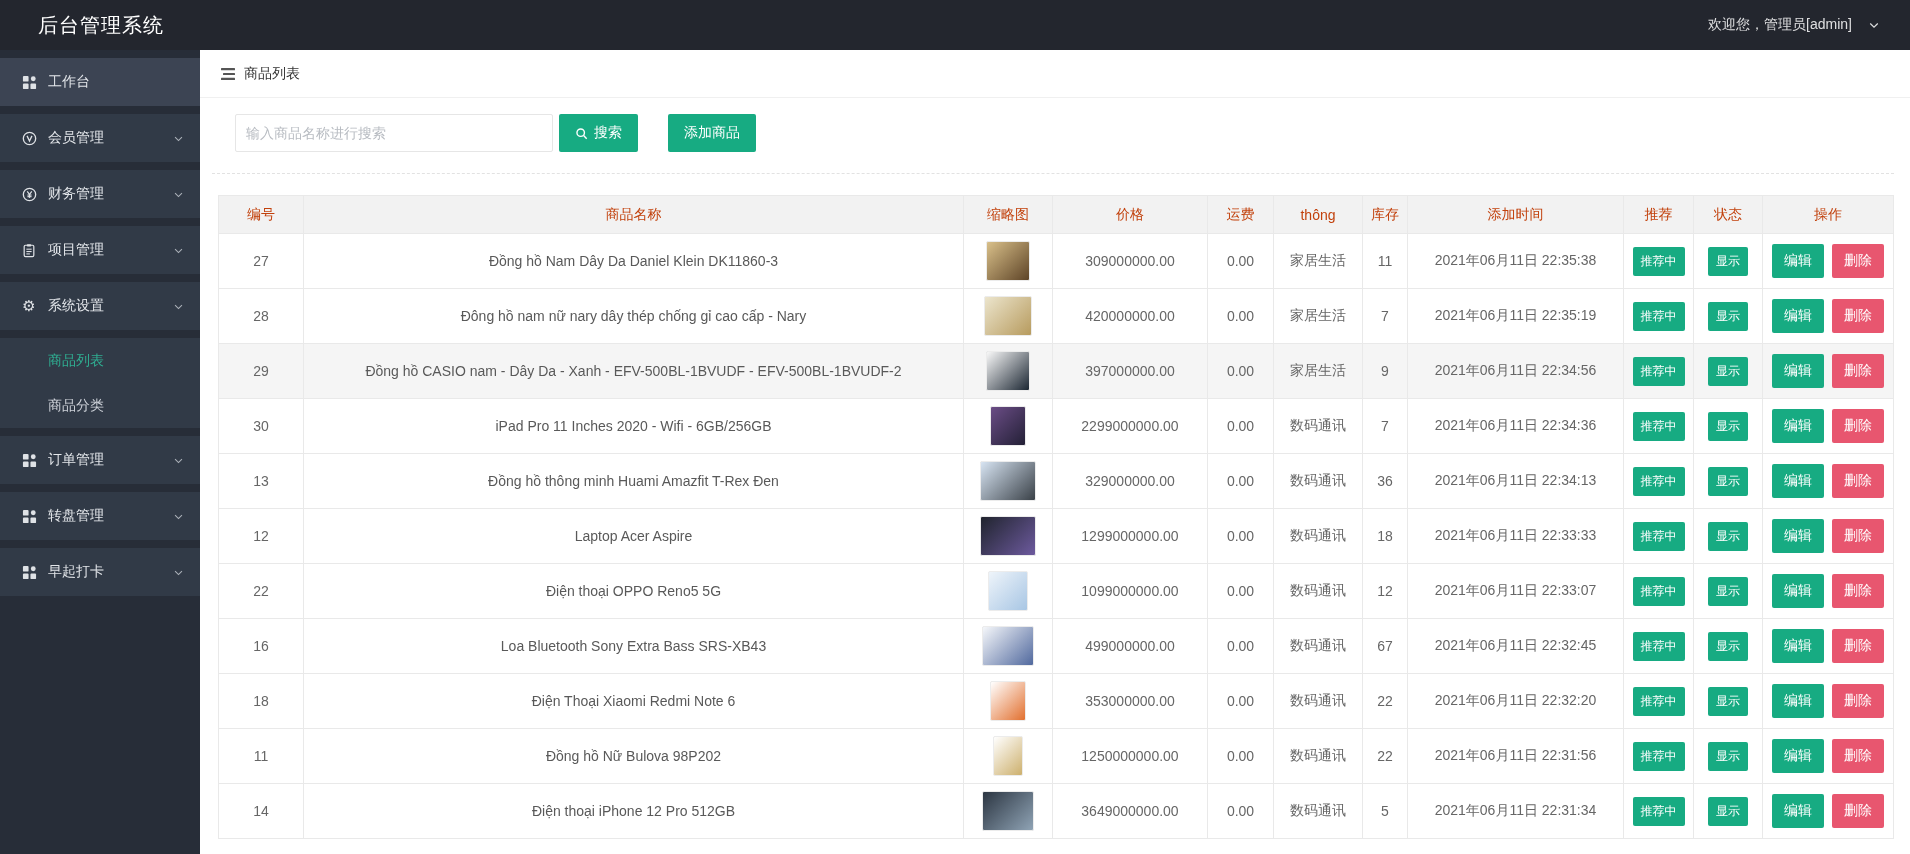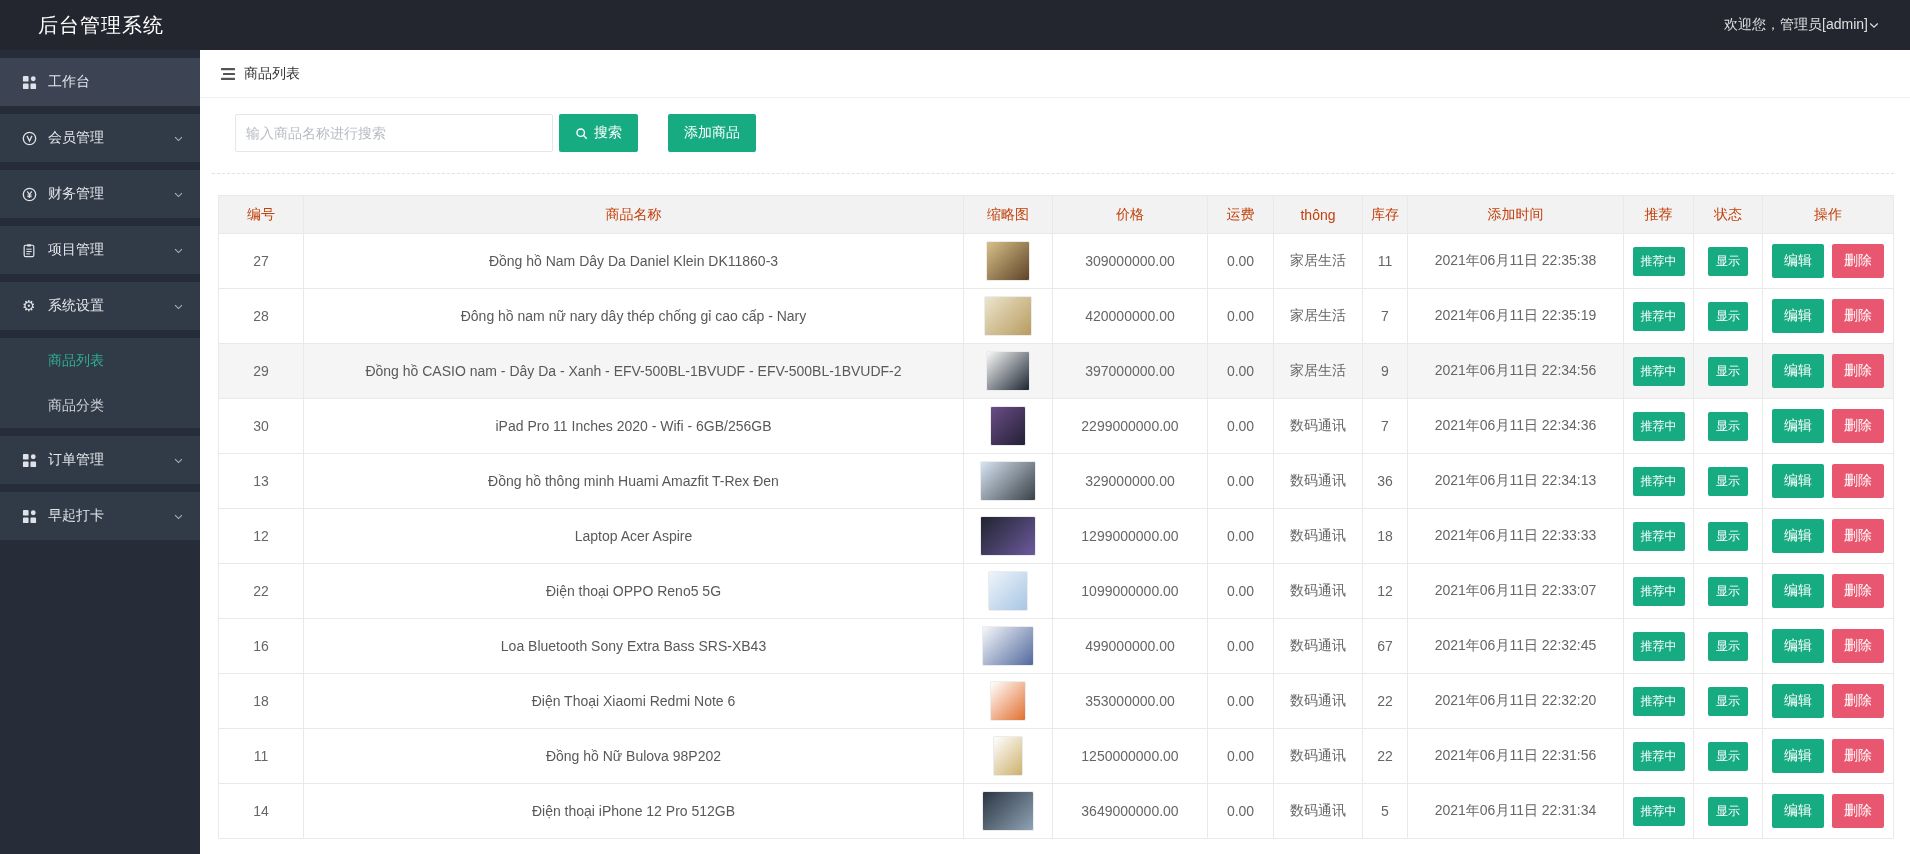--- a/index.html
+++ b/index.html
@@ -5,21 +5,21 @@
   * { margin:0; padding:0; box-sizing:border-box; }
   html,body { width:1910px; height:854px; overflow:hidden; background:#fff;
     font-family:"Liberation Sans","DejaVu Sans",sans-serif; }
   .app { display:grid; grid-template-rows:50px 804px; grid-template-columns:200px 1710px;
     width:1702px; height:854px; }
 
   
   .topbar { grid-column:1 / 3; background:#23262e; color:#fff; display:flex;
     align-items:center; justify-content:space-between; padding:0 30px 0 38px; }
   .logo { font-size:20px; letter-spacing:1px; color:#ffffff; }
-  .usermenu { display:flex; align-items:center; gap:0; color:rgba(255,255,255,.85);
+  .usermenu { display:flex; align-items:center; gap:16px; color:rgba(255,255,255,.85);
     font-size:14px; cursor:pointer; }
 
   
   .sidebar { background:#272d38; overflow:hidden; }
   .side-item { height:48px; margin-top:8px; background:#313a47; color:#e3e6ea;
     display:flex; align-items:center; padding:0 16px 0 20px; font-size:14px; cursor:pointer; }
   .side-item:first-child { margin-top:8px; background:#3c4453;font-family:Liberation Serif, serif; }
   .side-item .icon { width:18px; height:16px; margin-right:10px; display:inline-flex;
     align-items:center; justify-content:center; color:#dfe2e6; font-size:15px; }
   .side-item .lbl { flex:1; }
@@ -168,20 +168,36 @@
           </svg>
       </span>
       <span class="lbl">订单管理</span>
       <span class="chev">
           <svg width="11" height="11" viewBox="0 0 16 16">
             <polyline points="3,6 8,11 13,6" fill="none" stroke="currentColor" stroke-width="1.6"></polyline>
           </svg>
         </span>
     </div>
 
+    <div class="side-item">
+      <span class="icon">
+        <svg width="15" height="15" viewBox="0 0 16 16" fill="currentColor">
+            <rect x="1" y="1" width="6" height="6" rx="1"></rect>
+            <rect x="1" y="9" width="6" height="6" rx="1"></rect>
+            <rect x="9" y="9" width="6" height="6" rx="1"></rect>
+            <circle cx="12" cy="4" r="2.6"></circle>
+          </svg>
+      </span>
+      <span class="lbl">转盘管理</span>
+      <span class="chev">
+          <svg width="11" height="11" viewBox="0 0 16 16">
+            <polyline points="3,6 8,11 13,6" fill="none" stroke="currentColor" stroke-width="1.6"></polyline>
+          </svg>
+        </span>
+    </div>
 
     <div class="side-item">
       <span class="icon">
         <svg width="15" height="15" viewBox="0 0 16 16" fill="currentColor">
             <rect x="1" y="1" width="6" height="6" rx="1"></rect>
             <rect x="1" y="9" width="6" height="6" rx="1"></rect>
             <rect x="9" y="9" width="6" height="6" rx="1"></rect>
             <circle cx="12" cy="4" r="2.6"></circle>
           </svg>
       </span>

